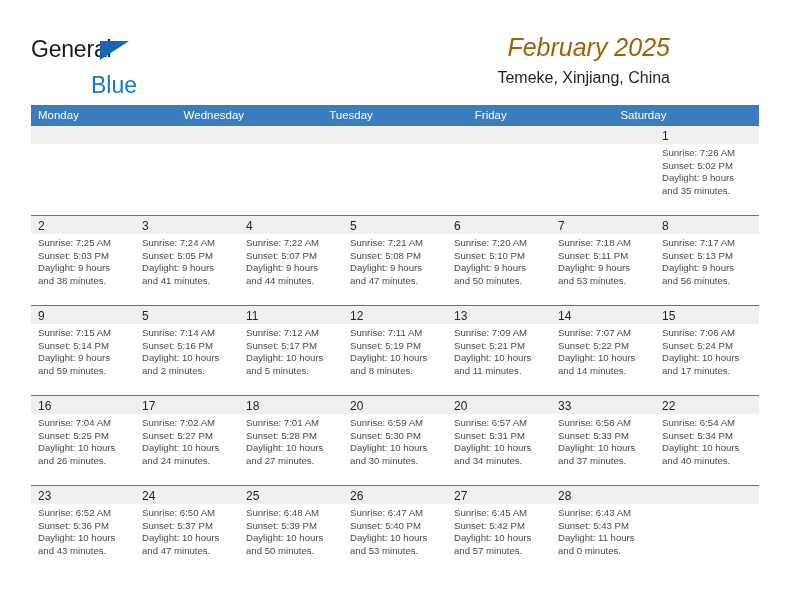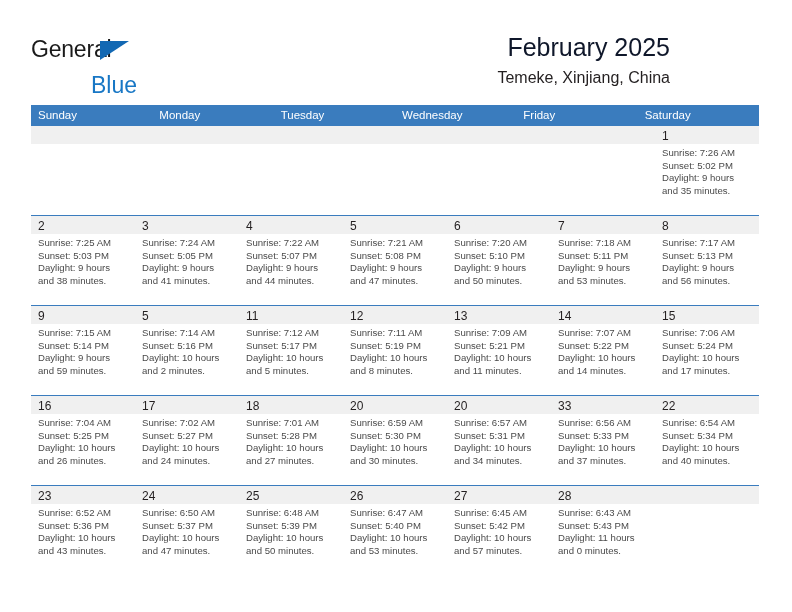--- a/index.html
+++ b/index.html
@@ -65,23 +65,24 @@
     margin-top: 14px;
   }
   .title-block {
     position: absolute;
     right: 37px;
     top: 32px;
     text-align: right;
   }
   .cal-title {
     font-size: 25px;
-    color: #0f172a;
+    color: #a16207;
     line-height: 30px;
     white-space: nowrap;
+    font-style: italic;
   }
   .cal-subtitle {
     font-size: 16px;
     color: #231f20;
     line-height: 18px;
     margin-top: 7px;
     white-space: nowrap;
   }
 
   
@@ -157,24 +158,23 @@
       <span class="logo-blue">Blue</span>
     </div>
     <div class="title-block">
       <div class="cal-title">February 2025</div>
       <div class="cal-subtitle">Temeke, Xinjiang, China</div>
     </div>
   </div>
 
   <div class="calendar">
     <div class="weekday-row" id="weekday-row">
-        <div class="weekday">Sunday</div>
         <div class="weekday">Monday</div>
+        <div class="weekday">Wednesday</div>
         <div class="weekday">Tuesday</div>
-        <div class="weekday">Wednesday</div>
         <div class="weekday">Friday</div>
         <div class="weekday">Saturday</div>
       </div>
     <div id="weeks-container">
         <div class="week">
           <div class="day-cell empty">
             <div class="day-number-band"><span class="day-number"></span></div>
             <div class="day-body"></div>
           </div>
           <div class="day-cell empty">

